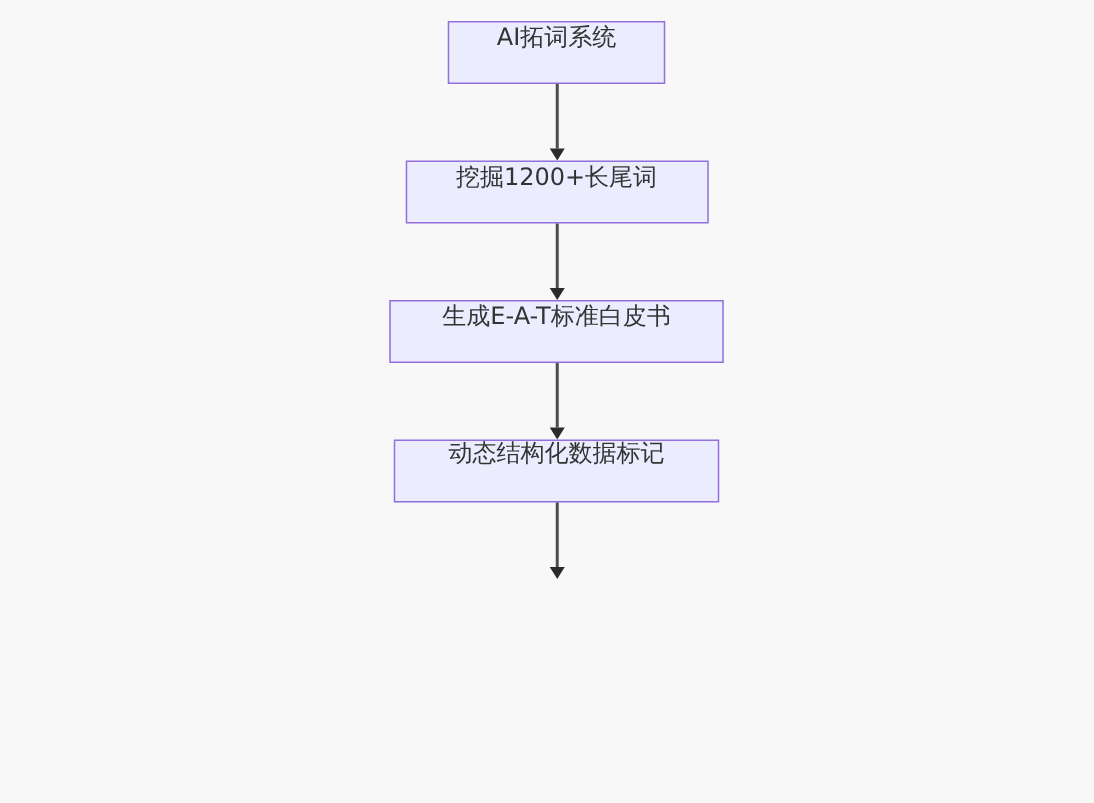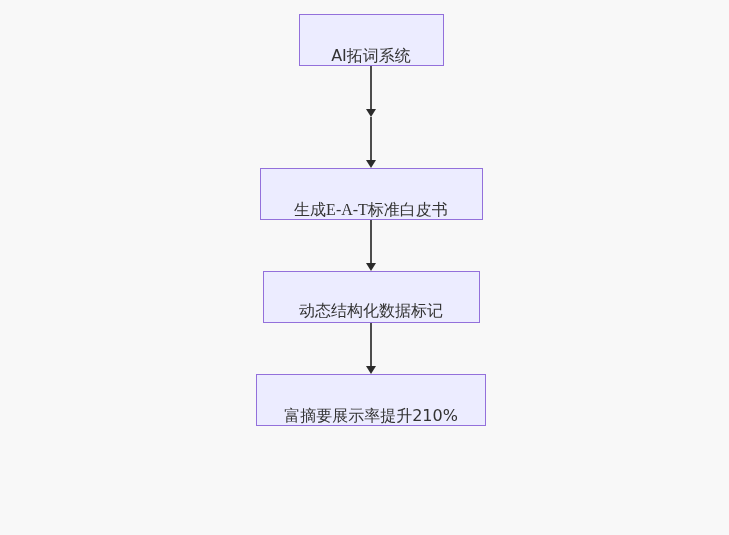--- a/index.html
+++ b/index.html
@@ -18,35 +18,35 @@
     position: absolute;
     left: 371px;
     top: 14px;
     transform: translateX(-50%);
     display: flex;
     flex-direction: column;
     align-items: center;
   }
   .flow-node {
     box-sizing: border-box;
-    height: 52px;
+    height: 42px;
     background: #ECECFF;
     border: 1px solid #9370DB;
     color: #333333;
     font-size: 16px;
     line-height: 1.2;
     display: flex;
-    align-items: flex-end;
+    align-items: flex-start;
     justify-content: center;
     text-align: center;
     white-space: nowrap;
   }
   .node-1 { width: 145px; }
   .node-2 { width: 202px; }
-  .node-3 { width: 223px; font-family: Liberation Serif, serif; }
+  .node-3 { width: 223px; }
   .node-4 { width: 217px; font-family: Liberation Mono, monospace; }
   .node-5 { width: 230px; }
   .flow-arrow {
     height: 51px;
     display: flex;
     flex-direction: column;
     align-items: center;
   }
   .arrow-line {
     width: 2px;
@@ -68,20 +68,23 @@
 
   <div class="flow-node node-1">
     <span>AI拓词系统</span>
   </div>
 
   <div class="flow-arrow">
     <div class="arrow-line"></div>
     <div class="arrow-head"></div>
   </div>
 
+  <div class="flow-node node-2">
+    <span>挖掘1200+长尾词</span>
+  </div>
 
   <div class="flow-arrow">
     <div class="arrow-line"></div>
     <div class="arrow-head"></div>
   </div>
 
   <div class="flow-node node-3">
     <span>生成E-A-T标准白皮书</span>
   </div>
 
@@ -92,17 +95,14 @@
 
   <div class="flow-node node-4">
     <span>动态结构化数据标记</span>
   </div>
 
   <div class="flow-arrow">
     <div class="arrow-line"></div>
     <div class="arrow-head"></div>
   </div>
 
-  <div class="flow-node node-5">
-    <span>富摘要展示率提升210%</span>
-  </div>
 
 </div>
 
 </body></html>

